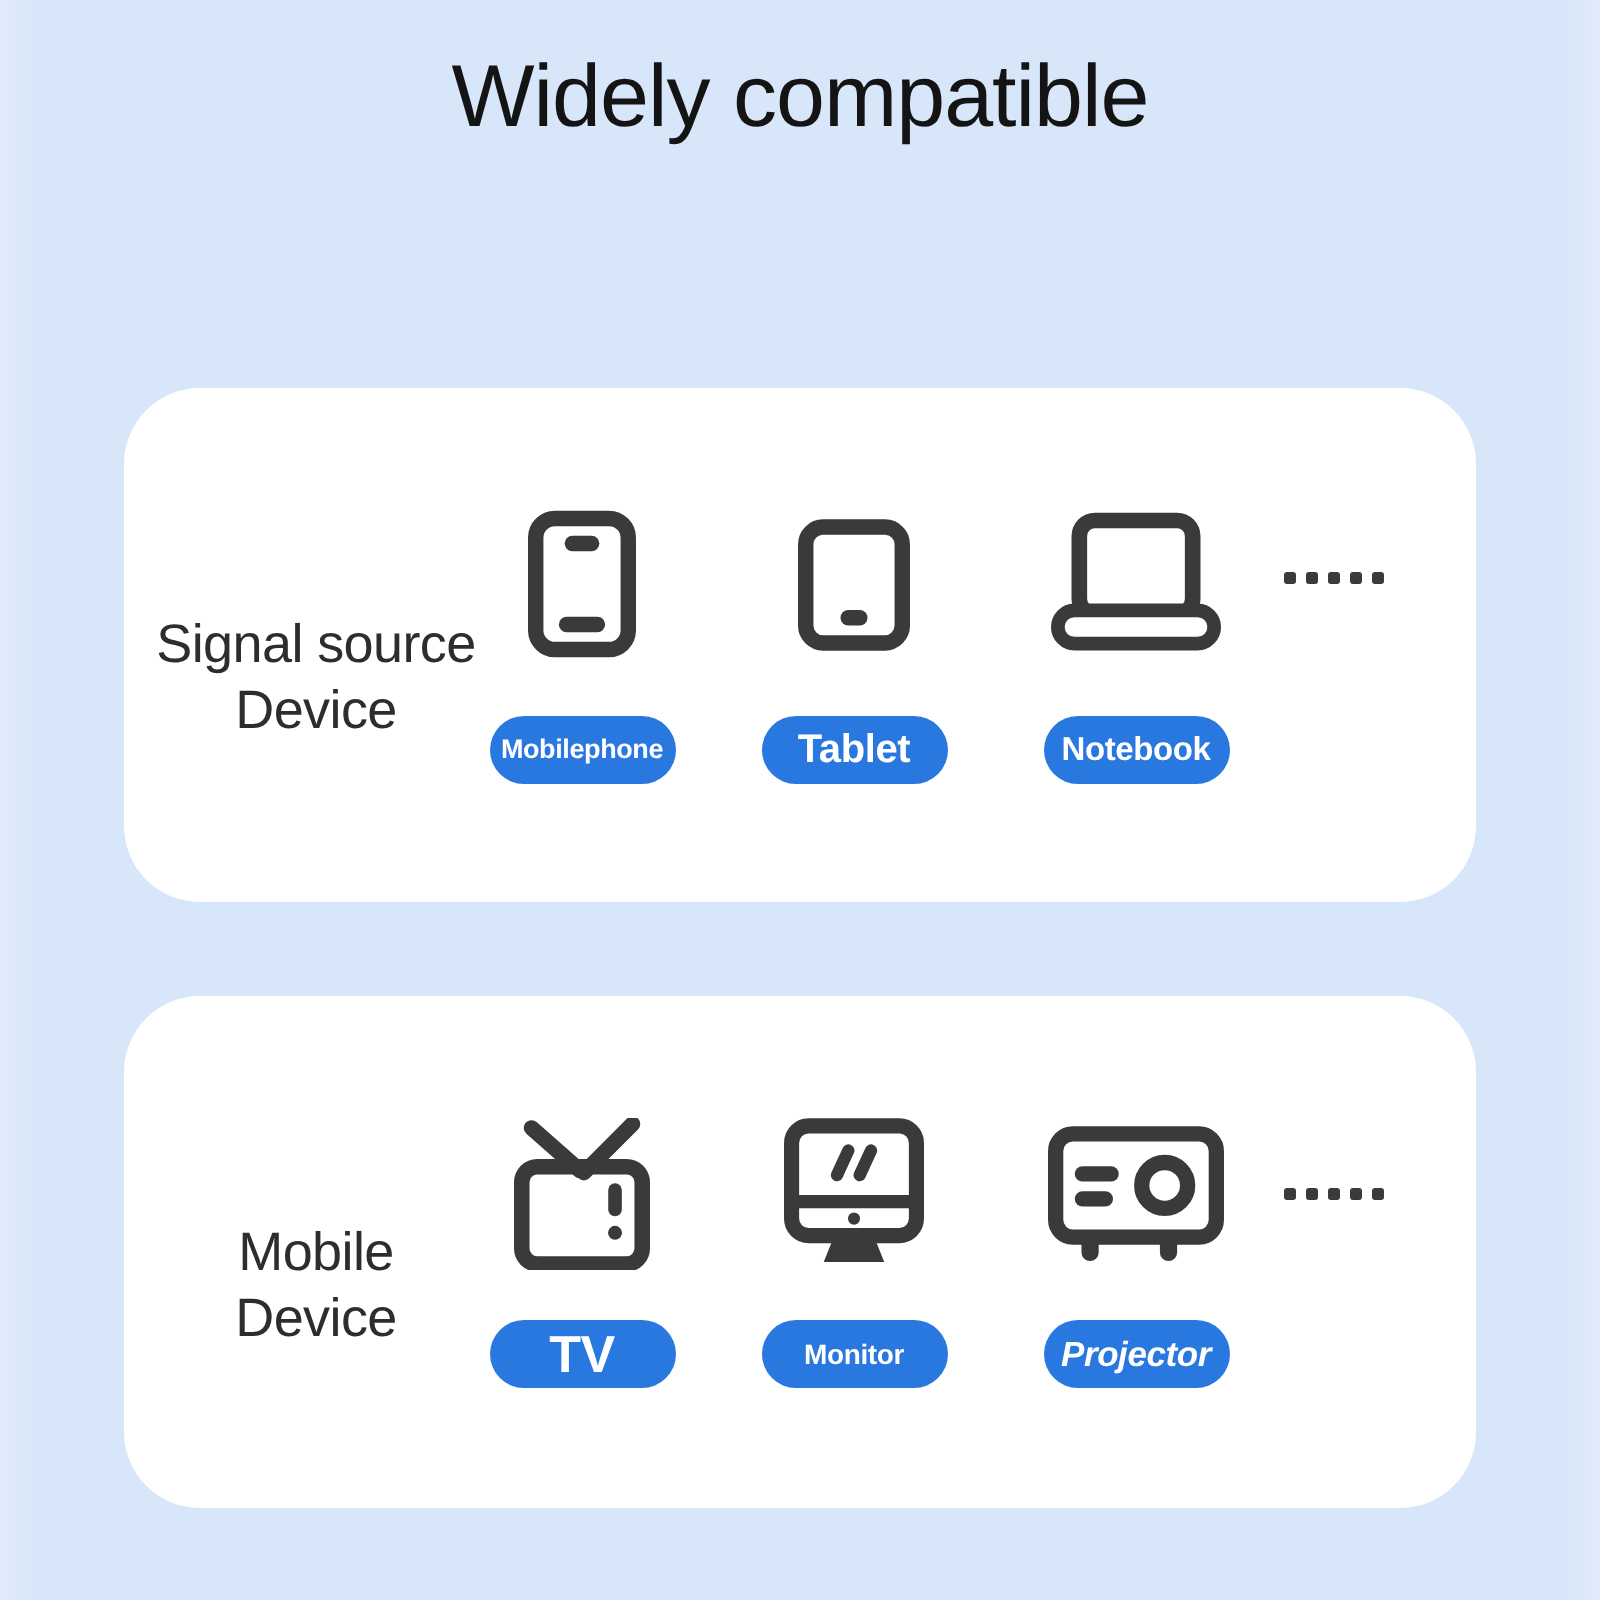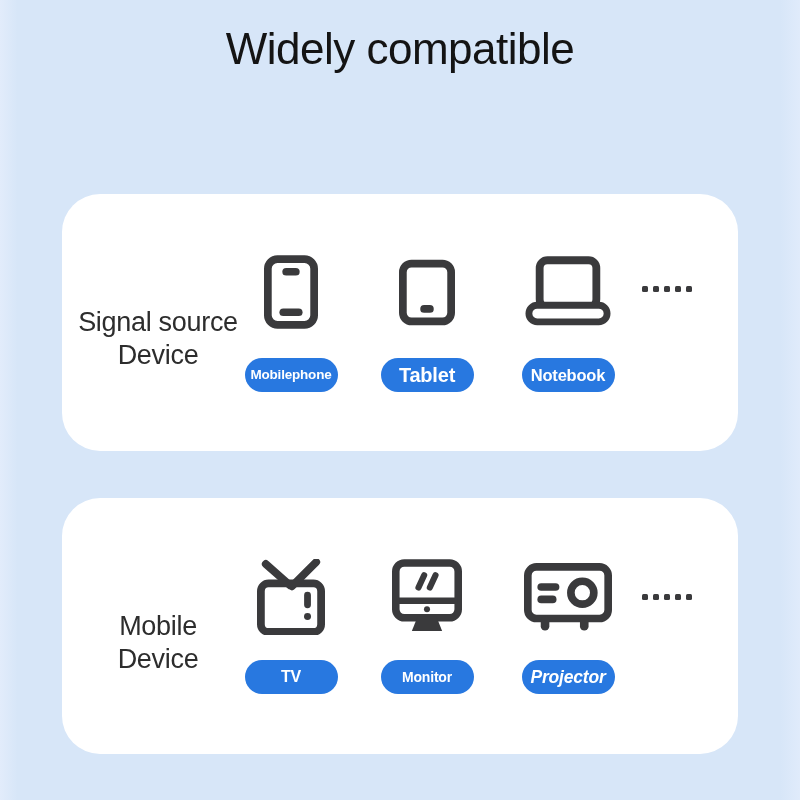--- a/index.html
+++ b/index.html
@@ -31,21 +31,21 @@
   .icon-box{height:84px;display:flex;align-items:center;justify-content:center;}
   .card-2 .icon-box{height:86px;}
   .pill{
     width:93px;height:34px;margin:24px auto 0;border-radius:17.5px;
     background:var(--pill);color:#ffffff;display:flex;
     align-items:center;justify-content:center;font-weight:600;letter-spacing:-0.2px;
   }
   .card-2 .pill{margin-top:20px;}
   .pill.two-line{font-size:13.5px;line-height:14.5px;}
   .pill.size-20{font-size:20px;} .pill.size-16{font-size:16.5px;}
-  .pill.size-22{font-size:16px;} .pill.size-18{font-size:14px;} .pill.size-17{font-size:17.5px;font-style:italic;}
+  .pill.size-22{font-size:26px;} .pill.size-18{font-size:14px;} .pill.size-17{font-size:17.5px;font-style:italic;}
   .dots{
     position:absolute;left:540px;top:92px;width:130px;
     display:flex;justify-content:center;gap:5px;
   }
   .card-2 .dots{top:96px;}
   .dots span{width:6px;height:6px;border-radius:1.5px;background:var(--icon);}
   .devicon .st{stroke:var(--icon);fill:none;}
   .devicon .fl{fill:var(--icon);stroke:none;}
   .devicon .wf{stroke:var(--icon);fill:#ffffff;}
 </style>

